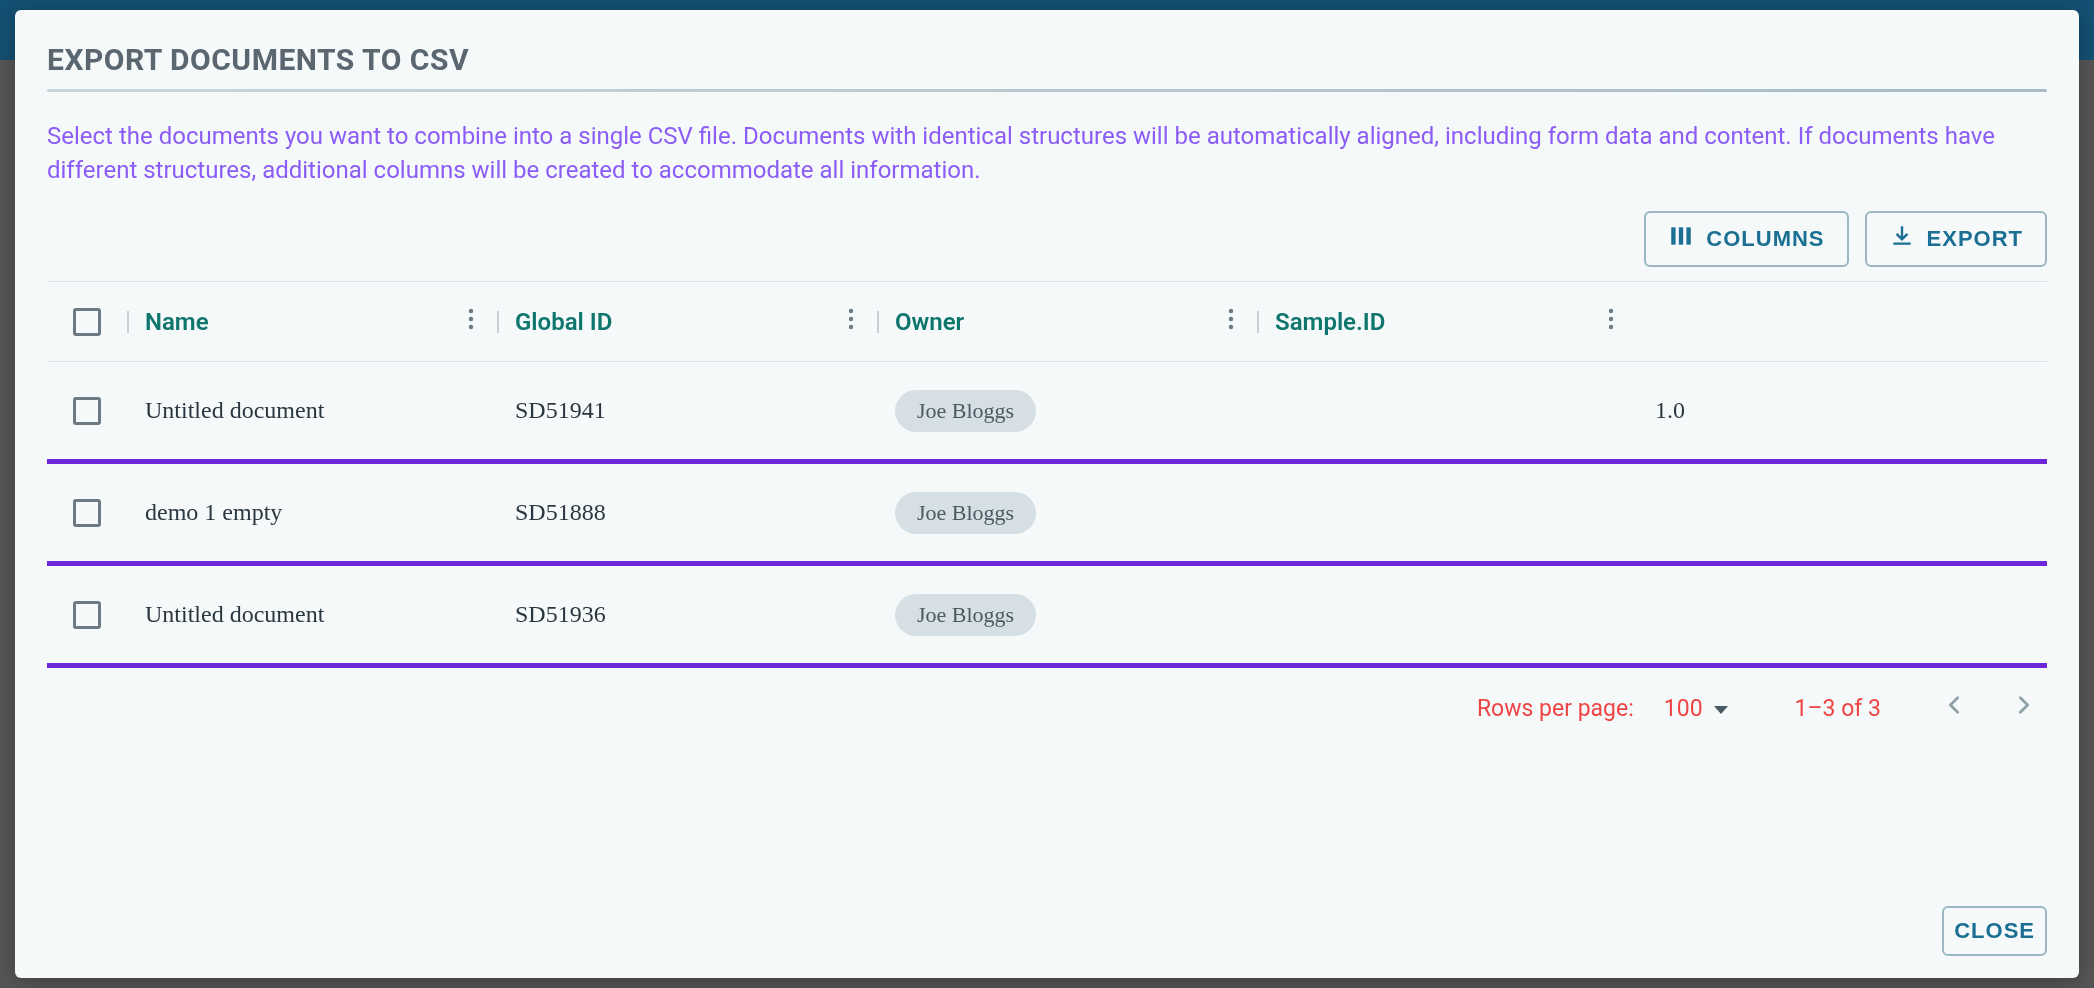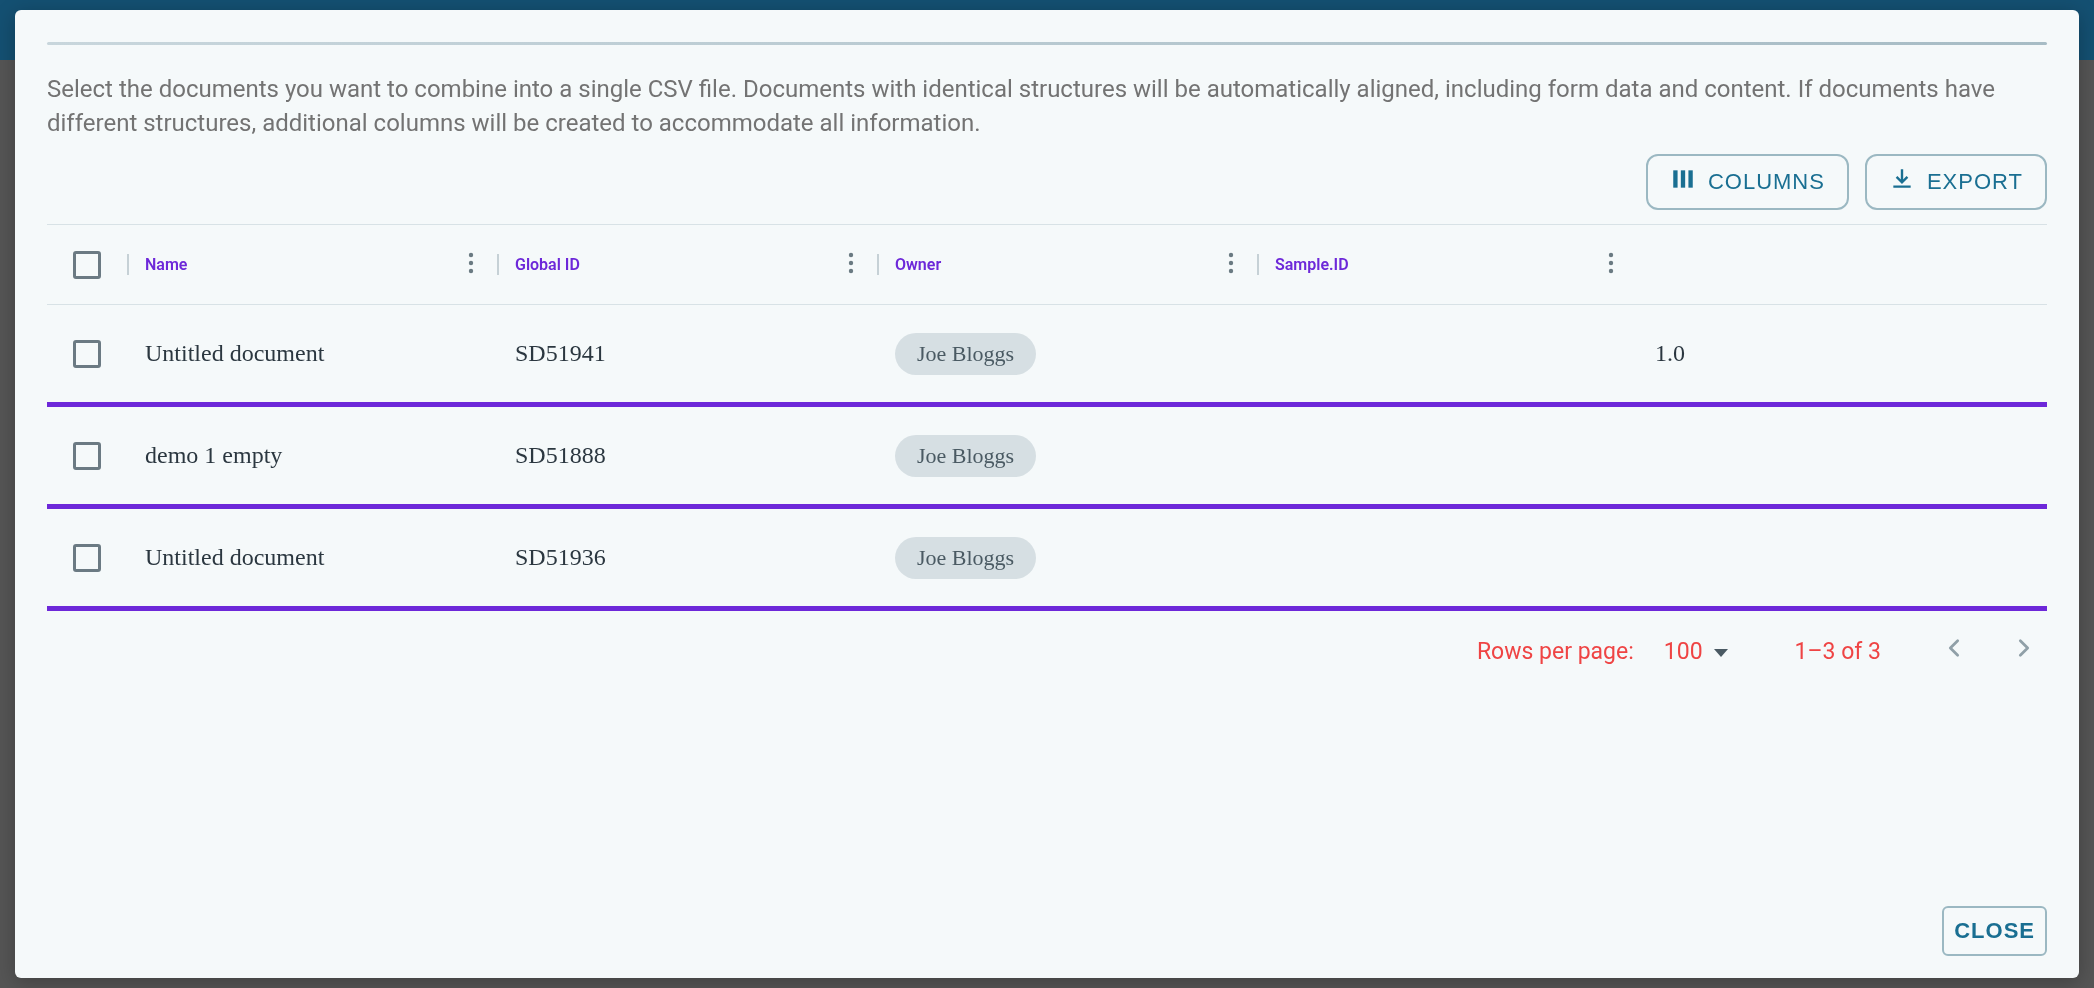--- a/index.html
+++ b/index.html
@@ -38,42 +38,42 @@
       margin-bottom: 12px;
     }
     .title-underline {
       height: 3px;
       background: linear-gradient(to right, #c8d6dc, #a7bcc5);
       border-radius: 2px;
       margin-bottom: 28px;
     }
     .modal-desc {
       font-size: 24px;
-      color: #737373;
+      color: #8b5cf6;
       line-height: 1.4;
-      margin-bottom: 14px;
+      margin-bottom: 24px;
     }
     .toolbar {
       display: flex;
       justify-content: flex-end;
       gap: 16px;
       margin-bottom: 14px;
     }
     .btn-outline {
       display: inline-flex;
       align-items: center;
       gap: 12px;
       border: 2px solid #9bb8c2;
       background: transparent;
       color: #1a6f92;
       font-size: 22px;
-      font-weight: 400;
+      font-weight: 700;
       letter-spacing: 1px;
       padding: 10px 22px;
-      border-radius: 12px;
+      border-radius: 6px;
       cursor: pointer;
     }
     .btn-outline svg { width: 26px; height: 26px; }
     .icon-fill { fill: #1a6f92; }
     .icon-stroke { stroke: #1a6f92; stroke-width: 2.2; fill: none; }
 
     .table {
       border-top: 1px solid #d8e2e6;
     }
     .thead, .trow {
@@ -87,23 +87,23 @@
       border-bottom: 1px solid #d8e2e6;
     }
     .trow {
       border-bottom: 5px solid #6d28d9;
       min-height: 102px;
       font-family: Liberation Serif, serif;
     }
     .th {
       display: flex;
       align-items: center;
-      font-size: 16px;
+      font-size: 24px;
       font-weight: 600;
-      color: #6d28d9;
+      color: #0f766e;
       position: relative;
       padding: 0 18px;
     }
     .th .col-sep {
       position: absolute;
       left: 0;
       top: 20%;
       bottom: 20%;
       width: 2px;
       background: #c6d1d6;
@@ -190,20 +190,21 @@
 
     .kebab svg { width: 8px; height: 22px; }
   </style>
 </head>
 <body>
 
 <div class="top-bar-bg"></div>
 
 <div class="modal">
 
+  <div class="modal-title">EXPORT DOCUMENTS TO CSV</div>
   <div class="title-underline"></div>
 
   <div class="modal-desc">Select the documents you want to combine into a single CSV file. Documents with identical structures will be automatically aligned, including form data and content. If documents have different structures, additional columns will be created to accommodate all information.</div>
 
   <div class="toolbar">
     <button class="btn-outline">
       <span>
         <svg viewBox="0 0 24 24">
             <rect class="icon-fill" x="3" y="4" width="4" height="16"></rect>
             <rect class="icon-fill" x="10" y="4" width="4" height="16"></rect>

